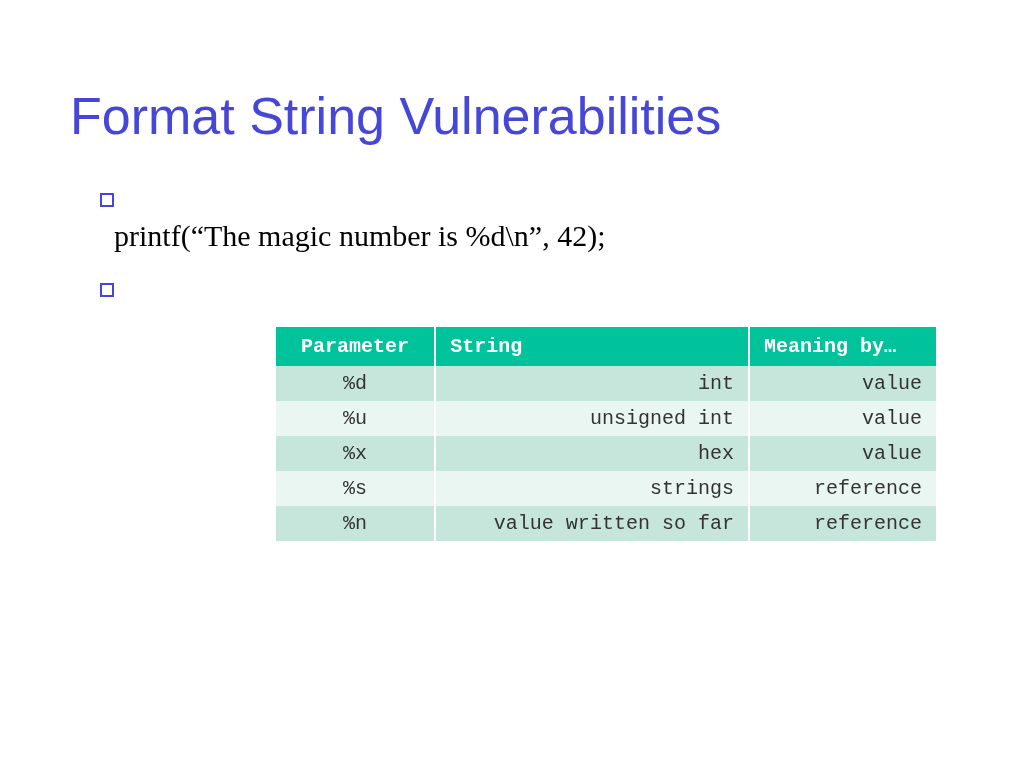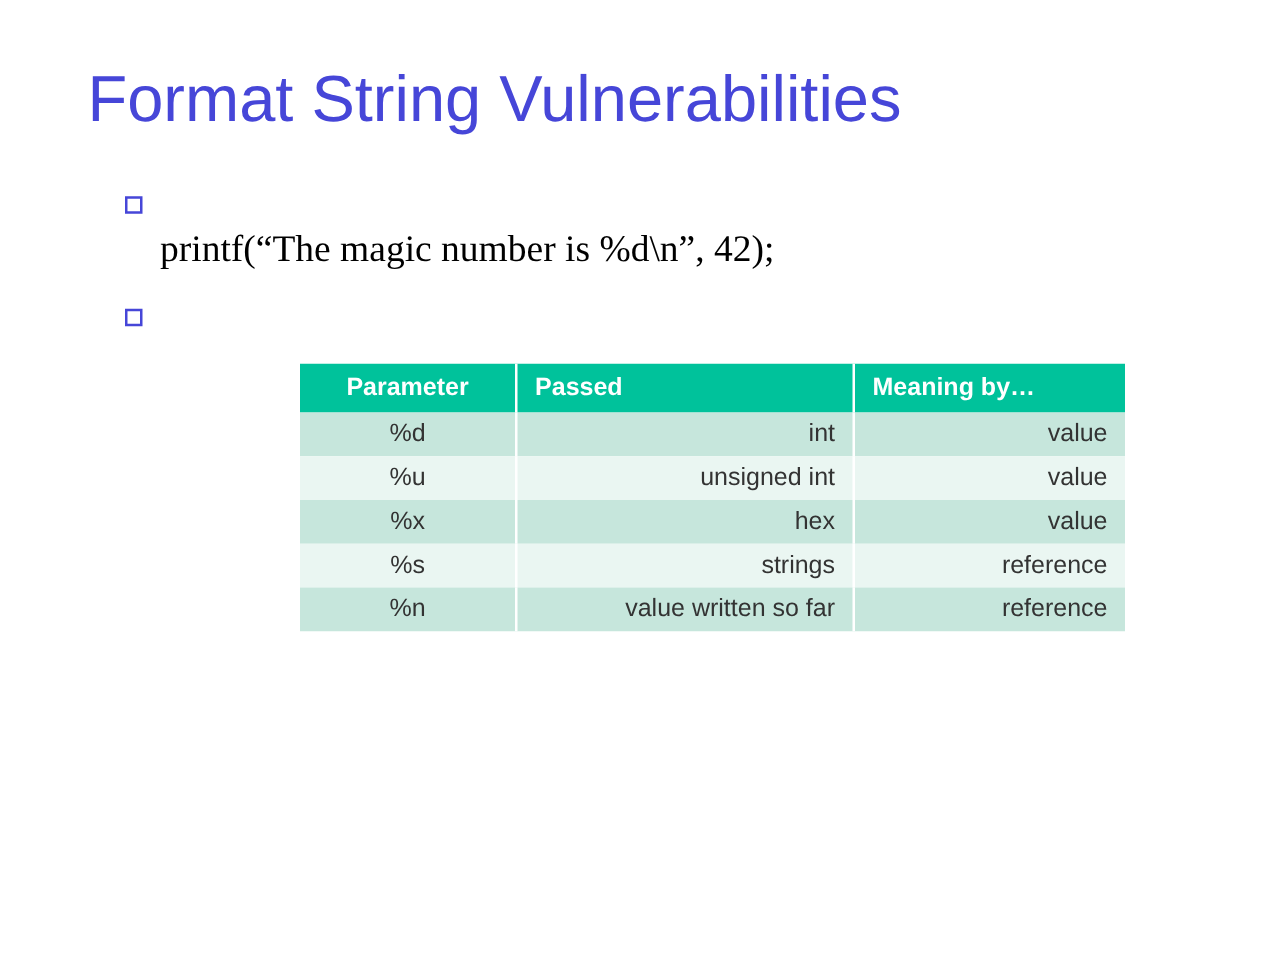--- a/index.html
+++ b/index.html
@@ -9,20 +9,21 @@
     background: white;
     font-family: "Comic Sans MS", cursive, sans-serif;
     padding: 50px 70px;
     color: #000;
   }
   .title {
     font-size: 52px;
     color: #4646d8;
     font-weight: normal;
     margin-bottom: 35px;
+    margin-top: 36px;
   }
   .bullet-row {
     display: flex;
     align-items: flex-start;
     margin-bottom: 12px;
     margin-left: 30px;
   }
   .bullet {
     width: 14px;
     height: 14px;
@@ -31,33 +32,34 @@
     margin-top: 12px;
     flex-shrink: 0;
   }
   .bullet-text {
     font-size: 34px;
     color: #000;
   }
   .code-line {
     font-family: "Times New Roman", Times, serif;
     font-size: 30px;
-    margin-left: 58px;
+    margin-left: 44px;
     margin-bottom: 18px;
     color: #000;
   }
   .table-wrap {
     margin-top: 30px;
     margin-left: 170px;
     width: 660px;
   }
   table {
     border-collapse: collapse;
     width: 100%;
-    font-family: Liberation Sans, sans-serif;
+    font-family: Liberation Mono, monospace;
+    margin-left: 36px;
   }
   thead th {
     background: #00c29b;
     color: white;
     font-weight: bold;
     font-size: 20px;
     text-align: left;
     padding: 8px 14px;
     border-right: 2px solid white;
   }
@@ -88,21 +90,21 @@
 
 <div class="bullet-row">
   <div class="bullet"></div>
 </div>
 
 <div class="table-wrap">
   <table>
     <thead>
       <tr>
         <th>Parameter</th>
-        <th>Passed</th>
+        <th>String</th>
         <th>Meaning by…</th>
       </tr>
     </thead>
     <tbody>
       <tr class="even">
         <td>%d</td>
         <td>int</td>
         <td>value</td>
       </tr>
       <tr class="odd">

